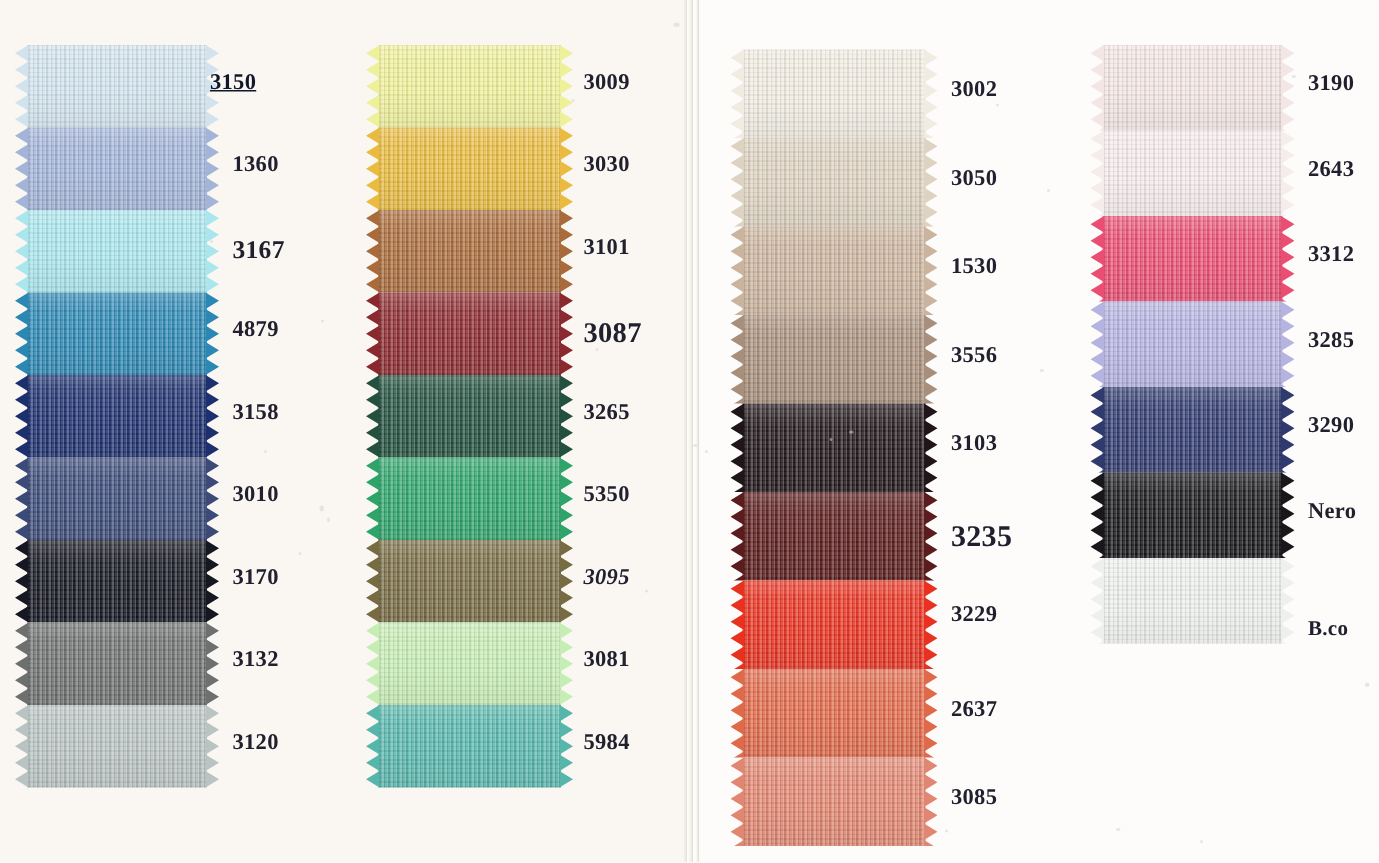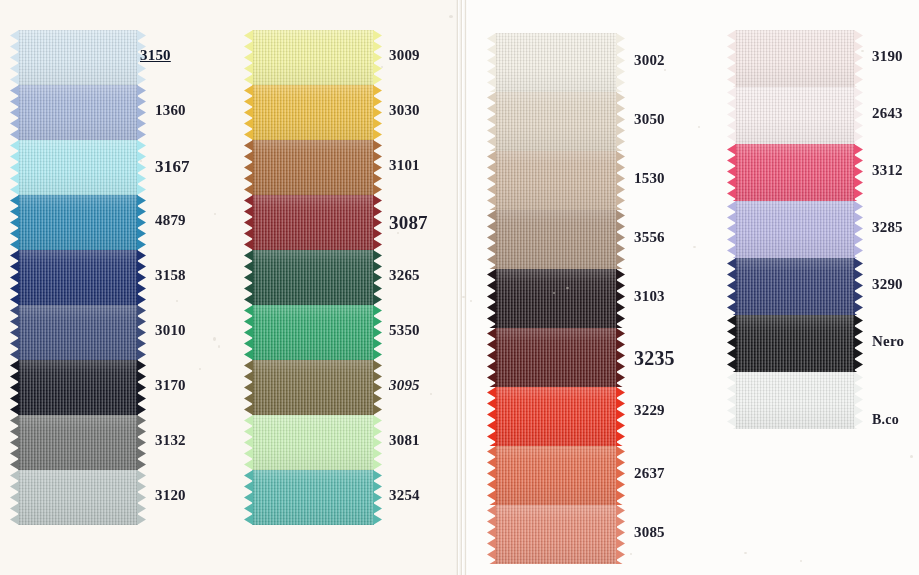--- a/index.html
+++ b/index.html
@@ -433,21 +433,21 @@
                 <polygon points="9,0 0,5.5 9,11 0,16.5 9,22 0,27.5 9,33 0,38.5 9,44 0,49.5 9,55 0,60.5 9,66 9,55" fill="#57b6ac"></polygon>
               </svg>
             </div>
             <div class="pink-edge right">
               <svg width="9" height="55" viewBox="0 0 9 55" preserveAspectRatio="none" style="display:block">
                 <polygon points="0,0 9,5.5 0,11 9,16.5 0,22 9,27.5 0,33 9,38.5 0,44 9,49.5 0,55 9,60.5 0,66 0,55" fill="#57b6ac"></polygon>
               </svg>
             </div>
           </div>
         </div>
-        <div class="swatch-label" style="left: 137px; top: 456.7px; font-size: 15px; color: rgb(32, 32, 46); position: absolute;">3254</div>
+        <div class="swatch-label" style="left: 137px; top: 456.7px; font-size: 15px; color: rgb(32, 32, 46); position: absolute;">5984</div>
       </div>
       <div class="swatch-col" style="left: 495px; top: 33px; width: 122px; position: absolute;">
         <div class="swatch-row" style="height: 59px;">
           <div class="ribbon" title="3002" style="left: 0px; width: 122px; background: rgb(240, 236, 225);">
             <div class="weave"></div>
             <div class="sheen"></div>
             <div class="pink-edge left">
               <svg width="9" height="59" viewBox="0 0 9 59" preserveAspectRatio="none" style="display:block">
                 <polygon points="9,0 0,5.5 9,11 0,16.5 9,22 0,27.5 9,33 0,38.5 9,44 0,49.5 9,55 0,60.5 9,66 0,71.5 9,77 9,59" fill="#f0ece1"></polygon>
               </svg>

